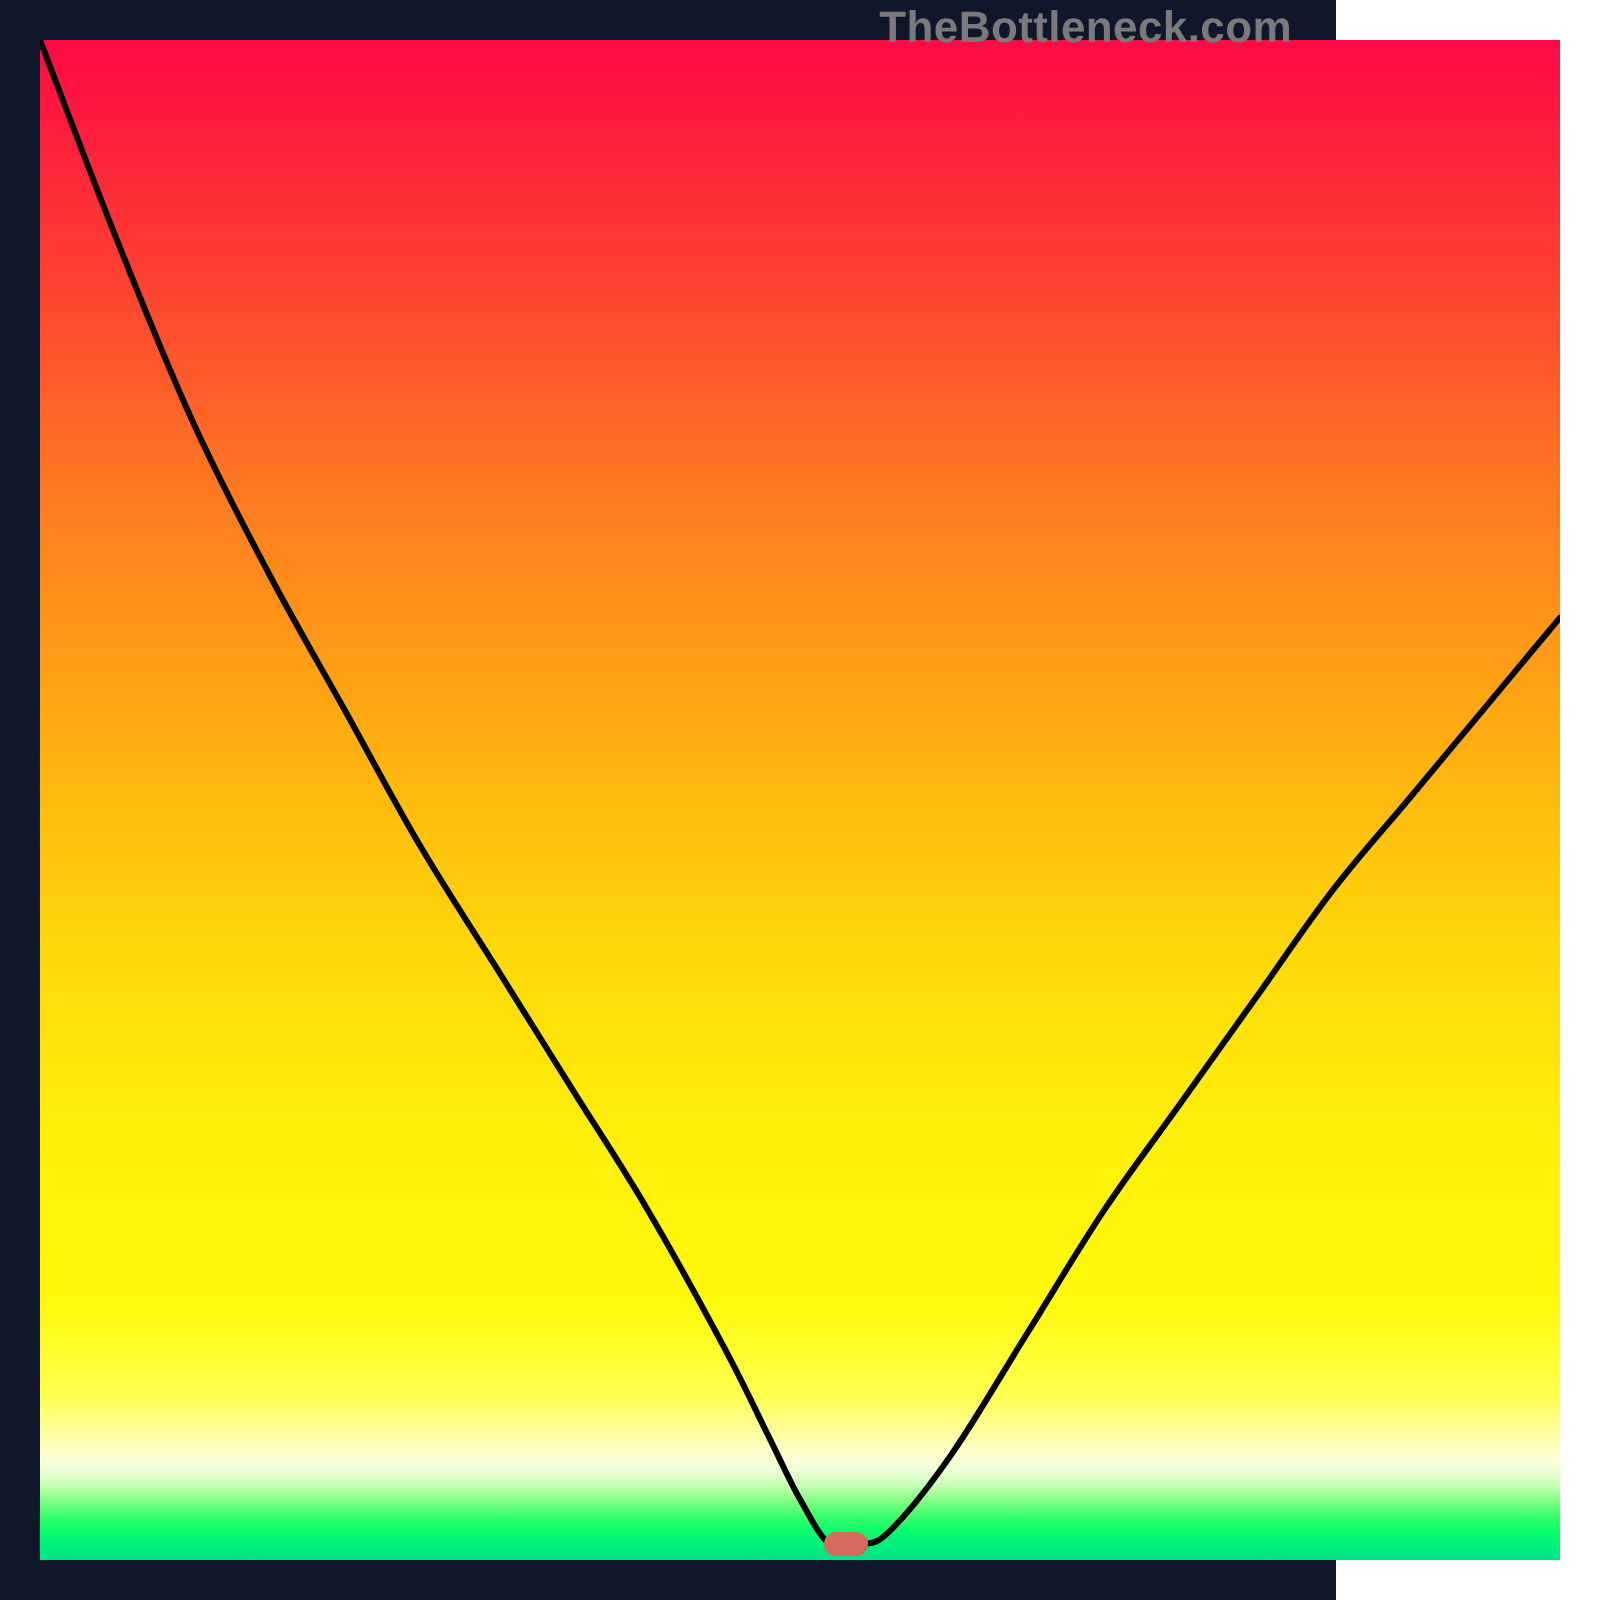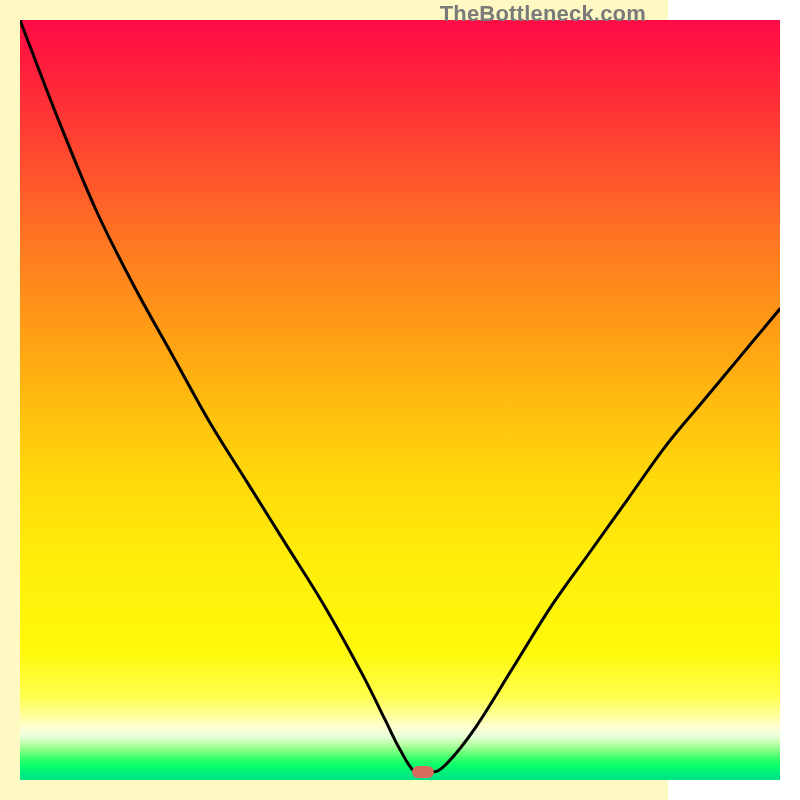--- a/index.html
+++ b/index.html
@@ -7,21 +7,21 @@
     padding: 0;
     width: 800px;
     height: 800px;
     overflow: hidden;
     font-family: Arial, Helvetica, sans-serif;
   }
   .chart-container {
     position: relative;
     width: 668px;
     height: 800px;
-    background: #fef9c3;
+    background: #0f172a;
   }
   .plot-area {
     position: absolute;
     left: 20px;
     top: 20px;
     width: 760px;
     height: 760px;
     overflow: hidden;
   }
   .gradient-bg {

